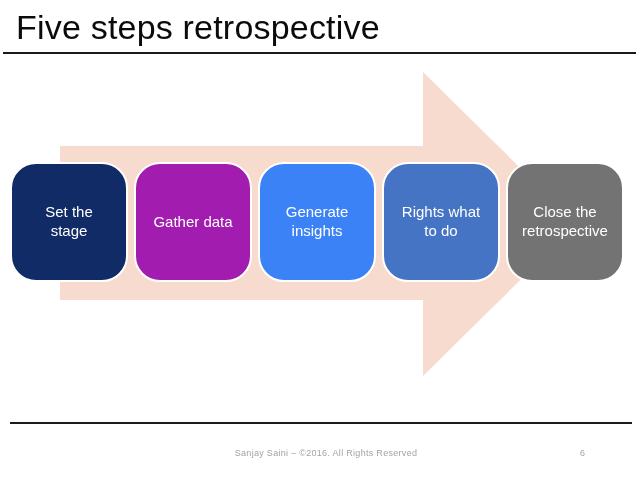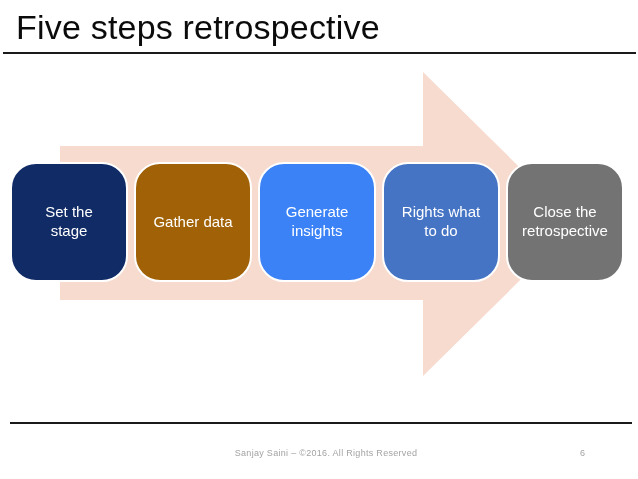--- a/index.html
+++ b/index.html
@@ -108,21 +108,21 @@
 
   <svg class="arrow-svg" viewBox="0 0 638 479" aria-hidden="true">
     <polygon points="60,146 423,146 423,72 577,224 423,376 423,300 60,300" fill="#f6dbce"></polygon>
   </svg>
 
   <div class="steps-row">
     <div class="step-box step-1" style="background-color: rgb(17, 43, 102);">
       <span class="step-label">Set the
 stage</span>
     </div>
-    <div class="step-box step-2" style="background-color: #a16207;">
+    <div class="step-box step-2" style="background-color: #a21caf;">
       <span class="step-label">Gather data</span>
     </div>
     <div class="step-box step-3" style="background-color: #3b82f6; border-radius: 26px;">
       <span class="step-label">Generate
 insights</span>
     </div>
     <div class="step-box step-4" style="background-color: rgb(69, 116, 197);">
       <span class="step-label">Rights what
 to do</span>
     </div>

